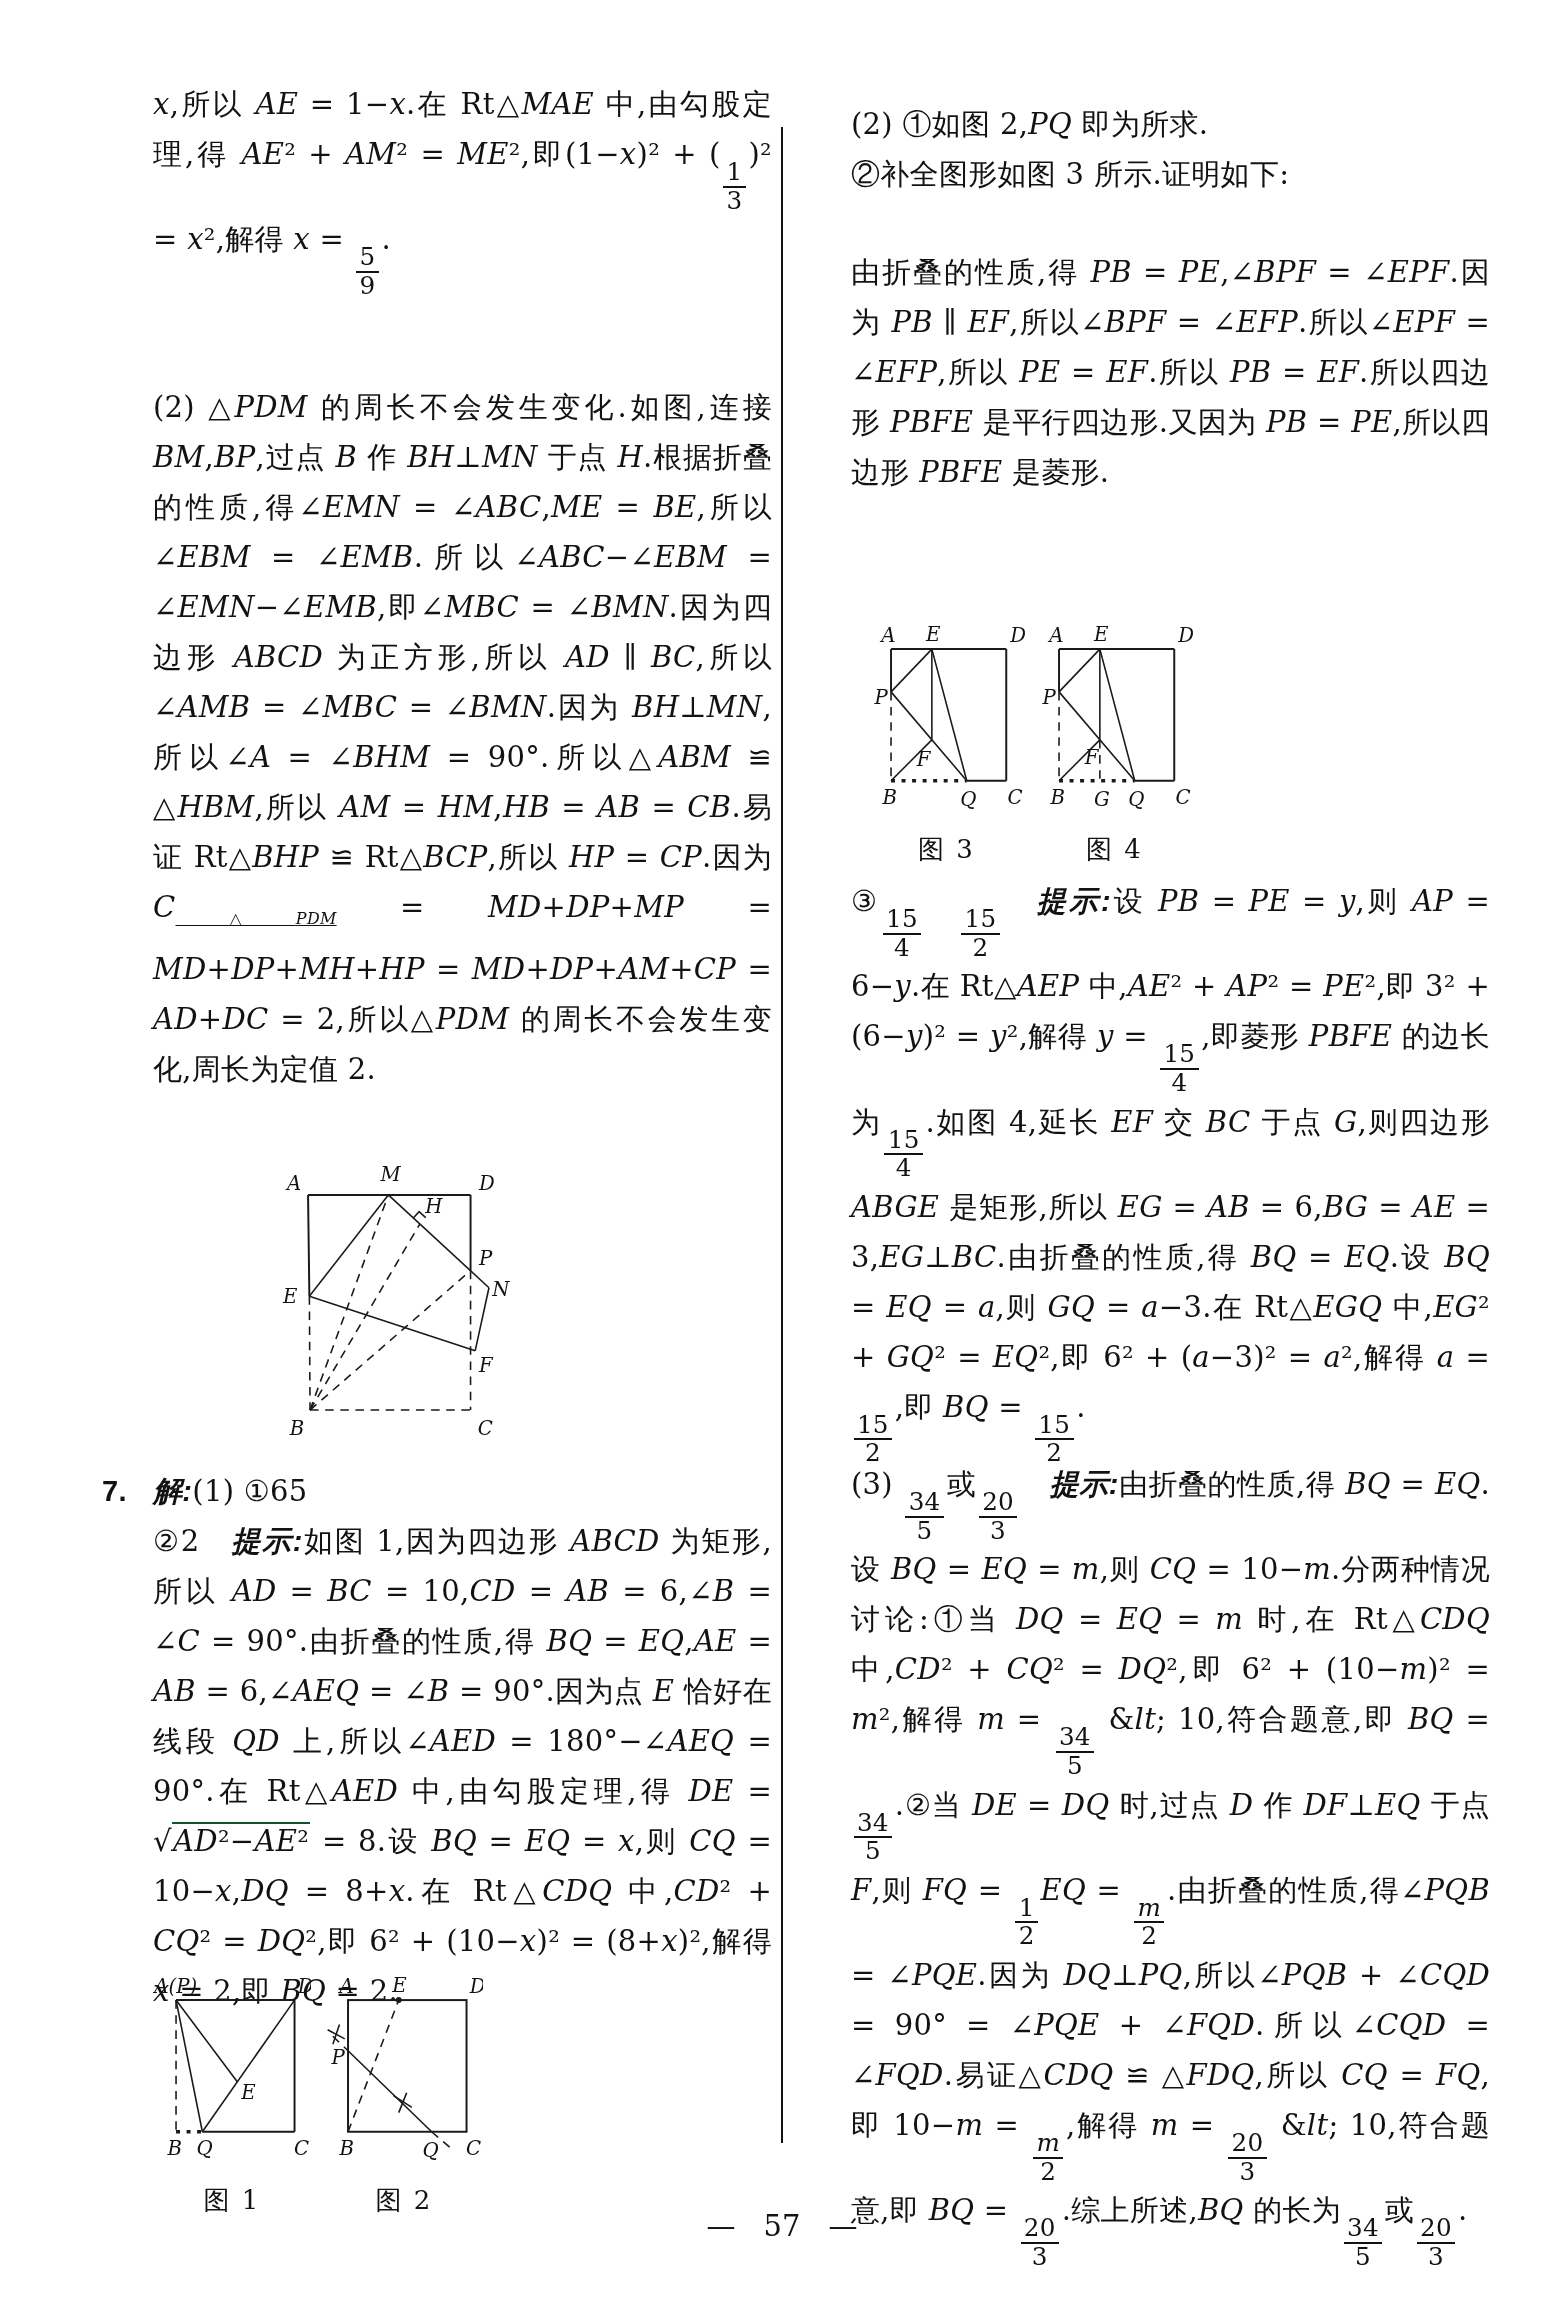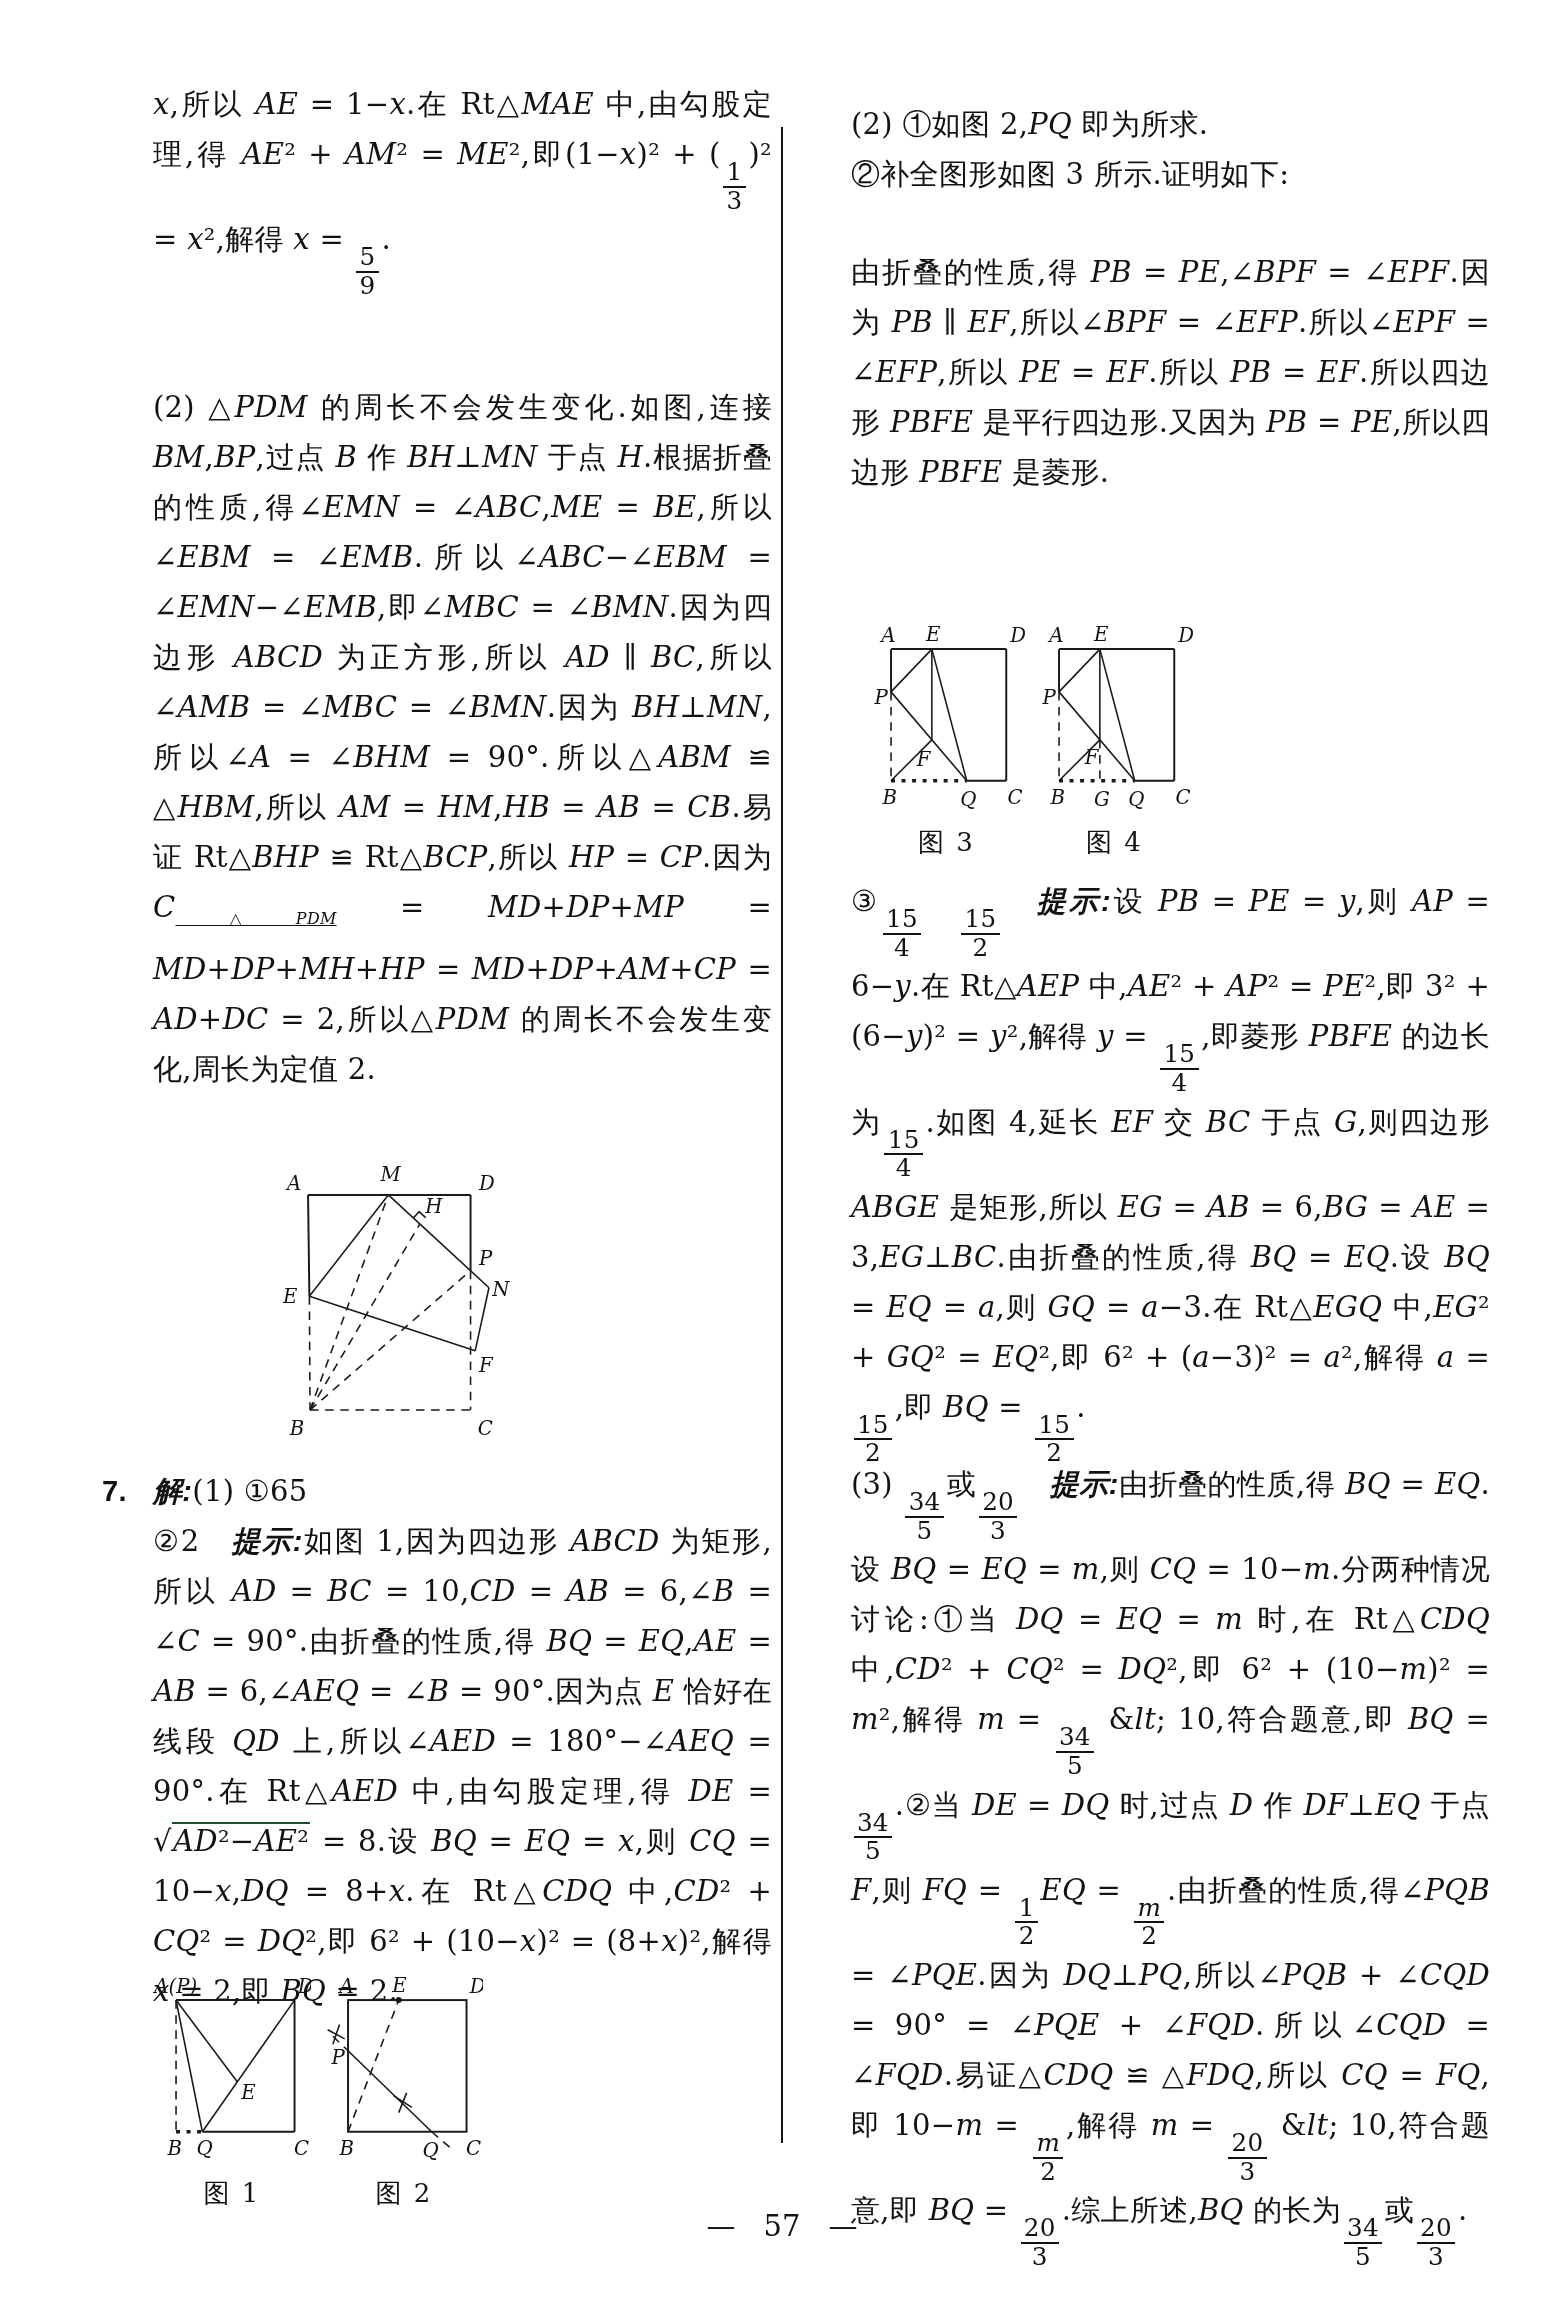--- a/index.html
+++ b/index.html
@@ -15,21 +15,21 @@
   sub{font-size:.55em;text-decoration:underline;}
   .frac{display:inline-flex;flex-direction:column;text-align:center;vertical-align:-0.65em;
         line-height:1.08;font-size:.85em;margin:0 2.6px;}
   .fn{border-bottom:2px solid #121212;padding:0 3.3px;}
   .fd{padding:0 3.3px;}
   .vinc{border-top:2px solid #14532d;padding:0 1.3px;}
   .itemnum{position:absolute;left:-51px;top:0;font-weight:700;
            font-family:"Liberation Sans","DejaVu Sans",sans-serif;}
   .figrow{position:absolute;display:flex;}
   .figbox{text-align:center;}
-  .figcap{font-size:26px;margin-top:8px;letter-spacing:2px;}
+  .figcap{font-size:26px;margin-top:15px;letter-spacing:2px;}
   svg{display:block;}
   svg text{font-size:30px;font-style:italic;font-family:"DejaVu Serif","Liberation Serif",serif;fill:#121212;}
   .solid{stroke:#1a1a1a;stroke-width:3;fill:none;}
   .thin{stroke:#1a1a1a;stroke-width:2.4;fill:none;}
   .dash{stroke:#1a1a1a;stroke-width:2.4;fill:none;stroke-dasharray:13 10;}
   .dots{stroke:#1a1a1a;stroke-width:5;fill:none;stroke-dasharray:6 10;}
   #divider{position:absolute;left:781px;top:127px;width:2px;height:2016px;background:#121212;}
   #footer{position:absolute;top:2209px;left:0;width:1564px;display:flex;justify-content:center;
           align-items:center;gap:28px;font-size:29px;}
 </style>

